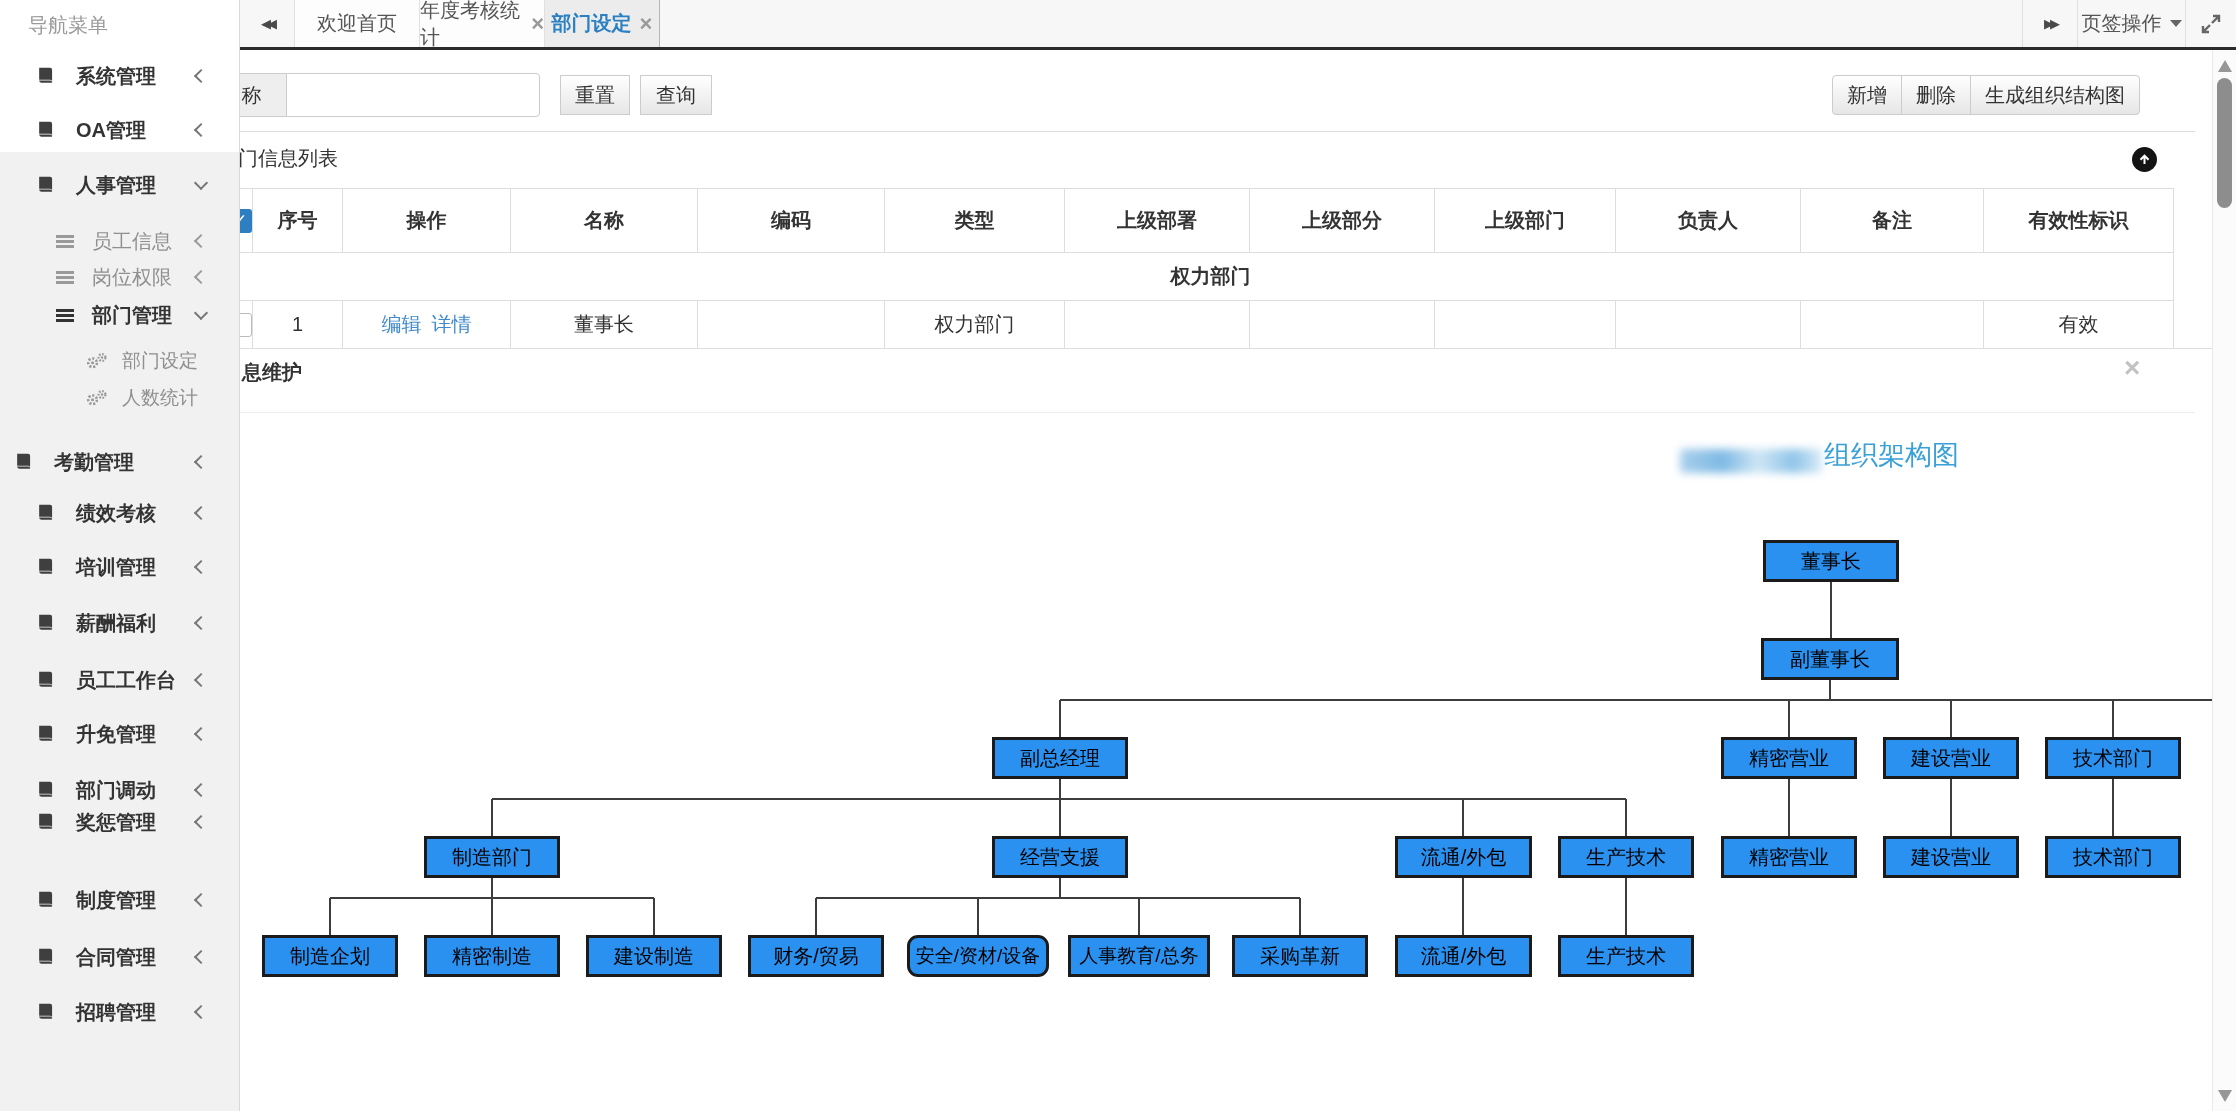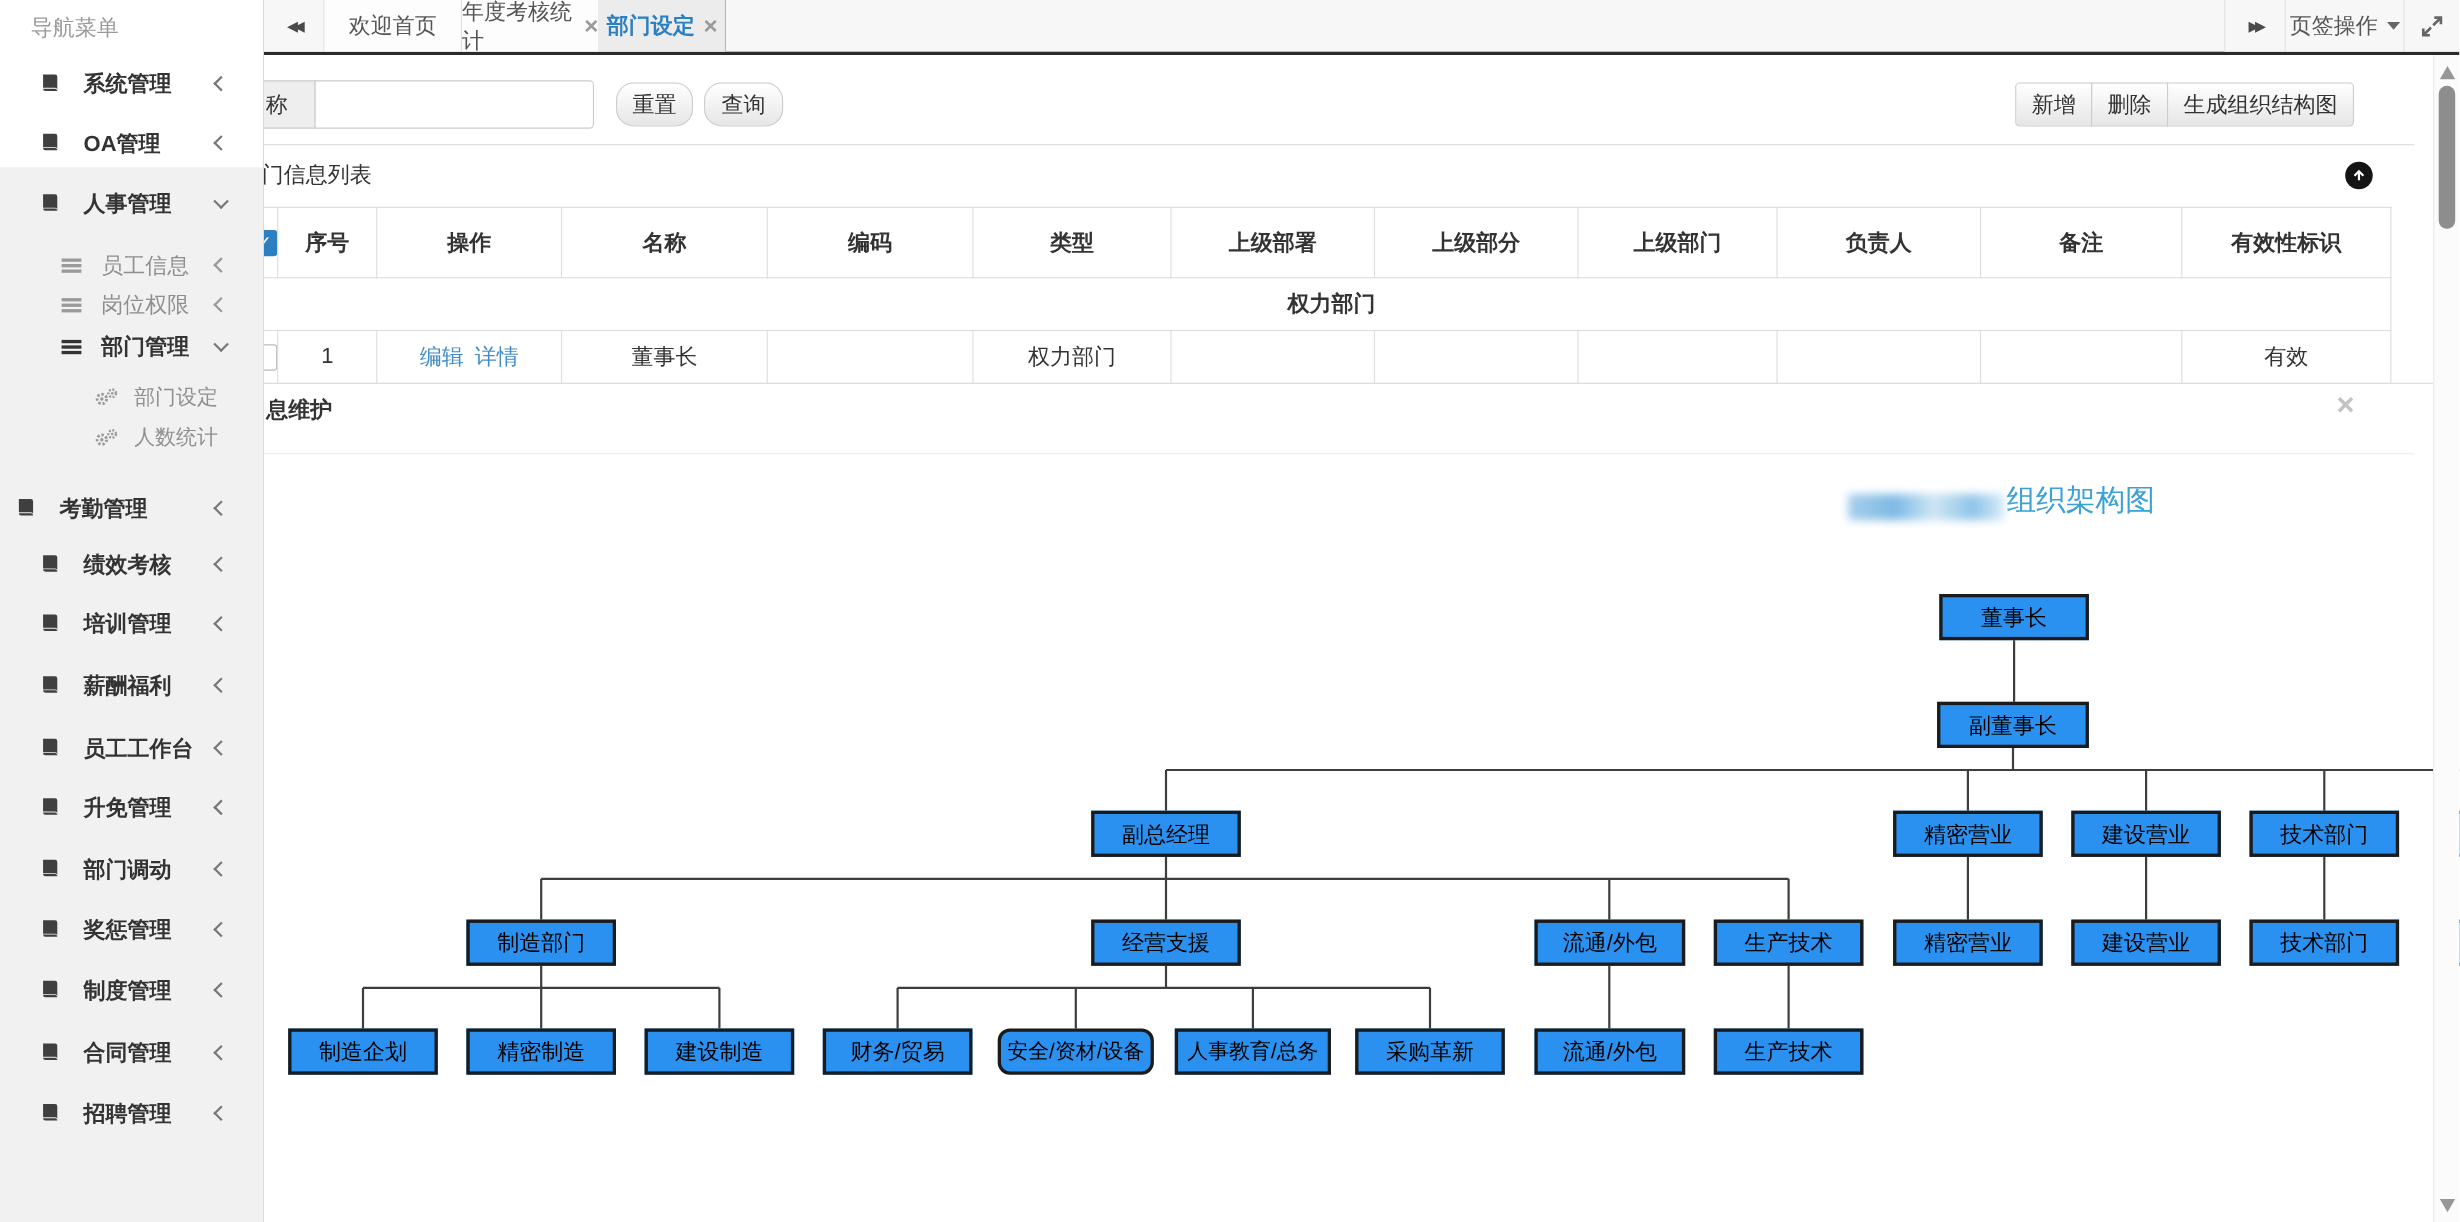--- a/index.html
+++ b/index.html
@@ -20,21 +20,21 @@
   .caret { display:inline-block; margin-left:8px; width:0; height:0;
            border-left:6px solid transparent; border-right:6px solid transparent; border-top:7px solid #666; }
 
   
   .search-label { position:absolute; left:196px; top:73px; width:91px; height:44px; background:#eee;
                   border:1px solid #ccc; border-radius:4px 0 0 4px; display:flex; align-items:center;
                   justify-content:center; font-size:20px; color:#333; }
   .search-input { position:absolute; left:286px; top:73px; width:254px; height:44px; border:1px solid #ccc;
                   border-radius:0 4px 4px 0; font-size:20px; padding:0 10px; background:#fff; }
   .btn { position:absolute; height:40px; background:linear-gradient(#ffffff,#e6e6e6); border:1px solid #ccc;
-         border-radius:16px; font-size:20px; color:#333; display:flex; align-items:center; justify-content:center;
+         border-radius:0; font-size:20px; color:#333; display:flex; align-items:center; justify-content:center;
          cursor:pointer; }
   .btn-group { position:absolute; left:1832px; top:75px; height:40px; display:flex; }
   .btn-group .gbtn { height:40px; background:linear-gradient(#ffffff,#e6e6e6); border:1px solid #ccc;
          margin-left:-1px; font-size:20px; color:#333; display:flex; align-items:center; justify-content:center;
          padding:0 14px; cursor:pointer; }
   .btn-group .gbtn:first-child { border-radius:4px 0 0 4px; margin-left:0; }
   .btn-group .gbtn:last-child { border-radius:0 4px 4px 0; }
   .toolbar-divider { position:absolute; left:205px; top:131px; width:1990px; border-top:1px solid #ddd; }
 
   
@@ -414,21 +414,21 @@
         <span class="chev left"></span>
     </div>
     <div class="nav-item l1" style="top:768px;">
       <svg class="icon-svg" width="22" height="20" viewBox="0 0 24 24">
           <path d="M5 2h13a2.5 2.5 0 0 1 2.5 2.5V19a2.5 2.5 0 0 0-2.5-2.5H5z" fill="#3f3f3f"></path>
           <path d="M5 17.5h13c1.4 0 2.5 1.1 2.5 2.5H7.5A2.5 2.5 0 0 1 5 17.5z" fill="#3f3f3f"></path>
         </svg>
       <span class="lbl">部门调动</span>
         <span class="chev left"></span>
     </div>
-    <div class="nav-item l1" style="top:823px;">
+    <div class="nav-item l1" style="top:800px;">
       <svg class="icon-svg" width="22" height="20" viewBox="0 0 24 24">
           <path d="M5 2h13a2.5 2.5 0 0 1 2.5 2.5V19a2.5 2.5 0 0 0-2.5-2.5H5z" fill="#3f3f3f"></path>
           <path d="M5 17.5h13c1.4 0 2.5 1.1 2.5 2.5H7.5A2.5 2.5 0 0 1 5 17.5z" fill="#3f3f3f"></path>
         </svg>
       <span class="lbl">奖惩管理</span>
         <span class="chev left"></span>
     </div>
     <div class="nav-item l1" style="top:878px;">
       <svg class="icon-svg" width="22" height="20" viewBox="0 0 24 24">
           <path d="M5 2h13a2.5 2.5 0 0 1 2.5 2.5V19a2.5 2.5 0 0 0-2.5-2.5H5z" fill="#3f3f3f"></path>

